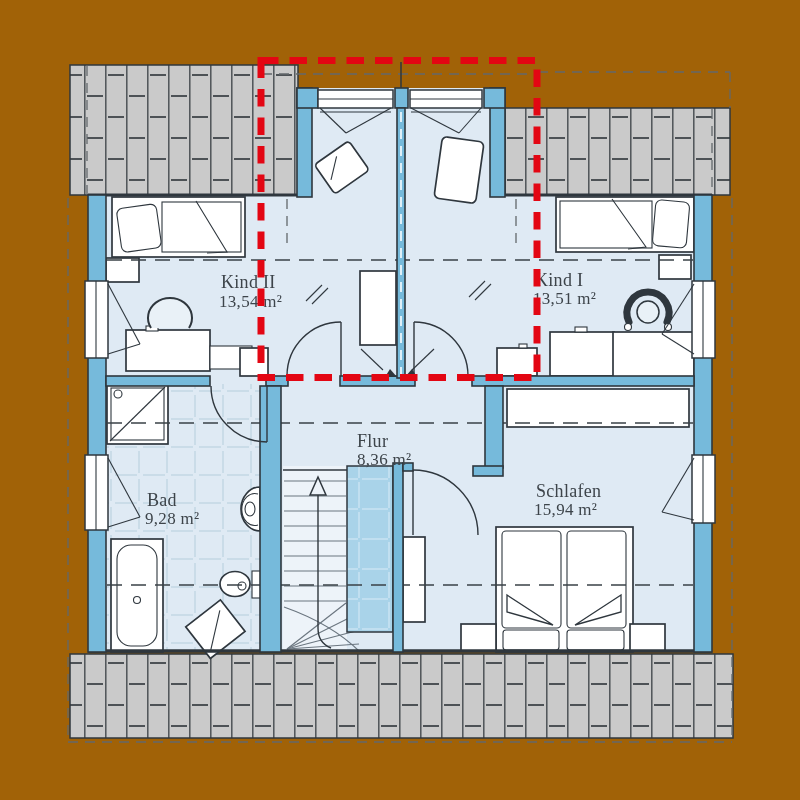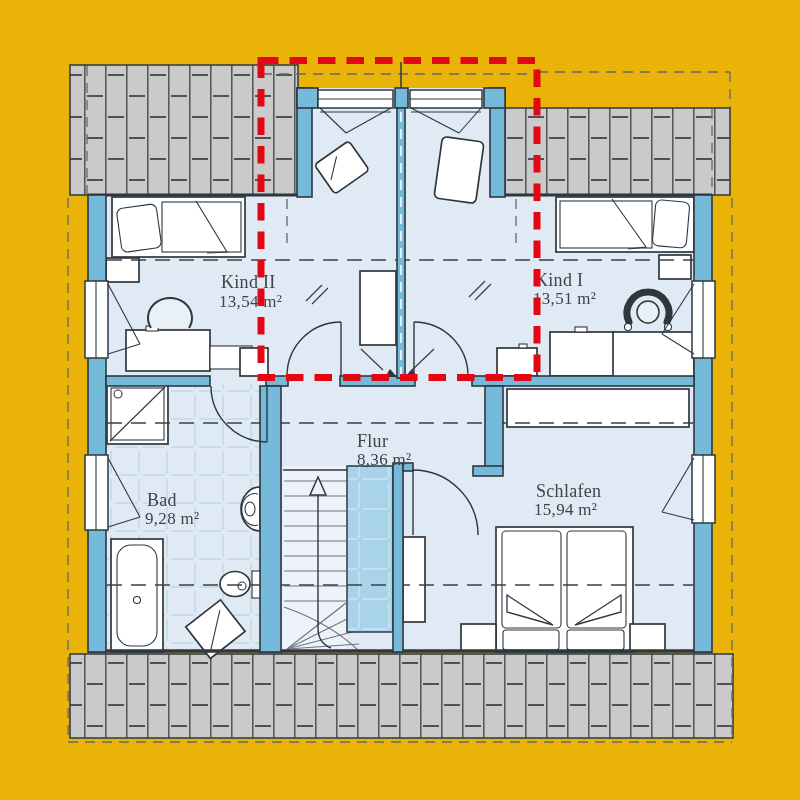--- a/index.html
+++ b/index.html
@@ -1,16 +1,16 @@
 <!DOCTYPE html>
 <html><head>
 <meta charset="utf-8">
 <style>
   html,body{margin:0;padding:0;background:#ffffff;}
-  #stage{width:800px;height:800px;position:relative;background:#eab308;overflow:hidden;}
+  #stage{width:800px;height:800px;position:relative;background:#a16207;overflow:hidden;}
   svg{display:block;}
   .lbl{font-family:"Liberation Serif",serif;fill:#3d444a;letter-spacing:.3px;}
   .name{font-size:18px;}
   .area{font-size:17px;}
   .wall{fill:#76badb;stroke:#2f373e;stroke-width:1.6;}
   .ln{stroke:#2f373e;fill:none;}
   .furn{fill:#ffffff;stroke:#2f373e;stroke-width:1.7;}
   .furn2{fill:#ffffff;stroke:#2f373e;stroke-width:1.1;}
   .thin{stroke:#2f373e;stroke-width:1.1;fill:none;}
   .knee{stroke:#3a4147;stroke-width:1.5;stroke-dasharray:15 9;fill:none;}

